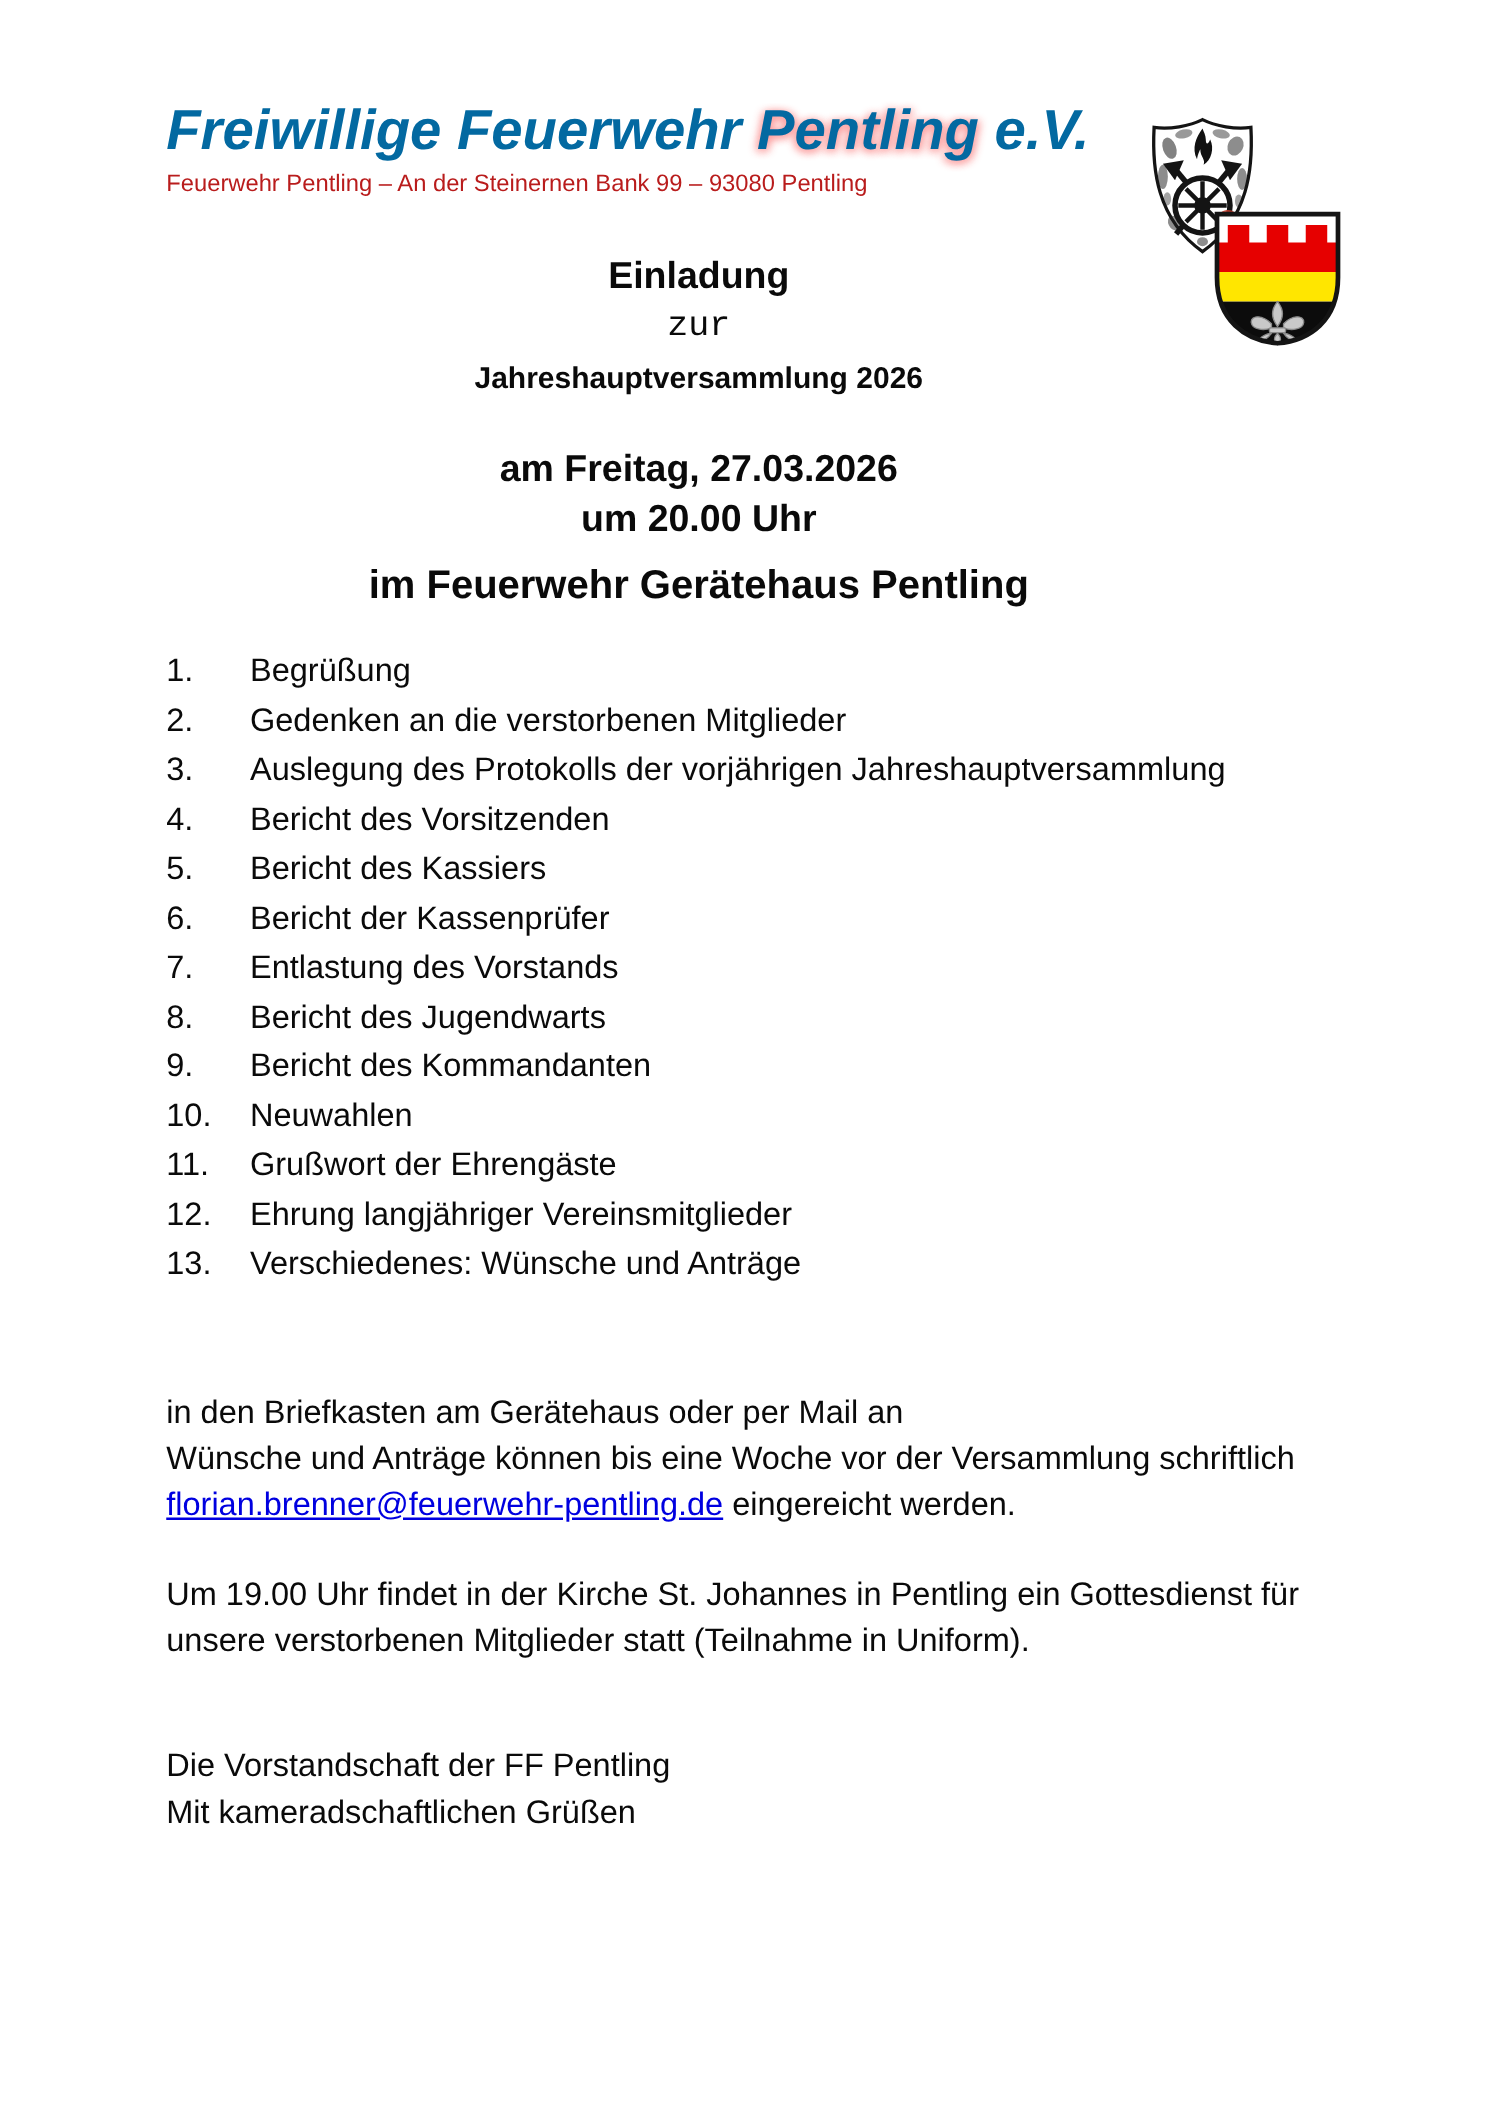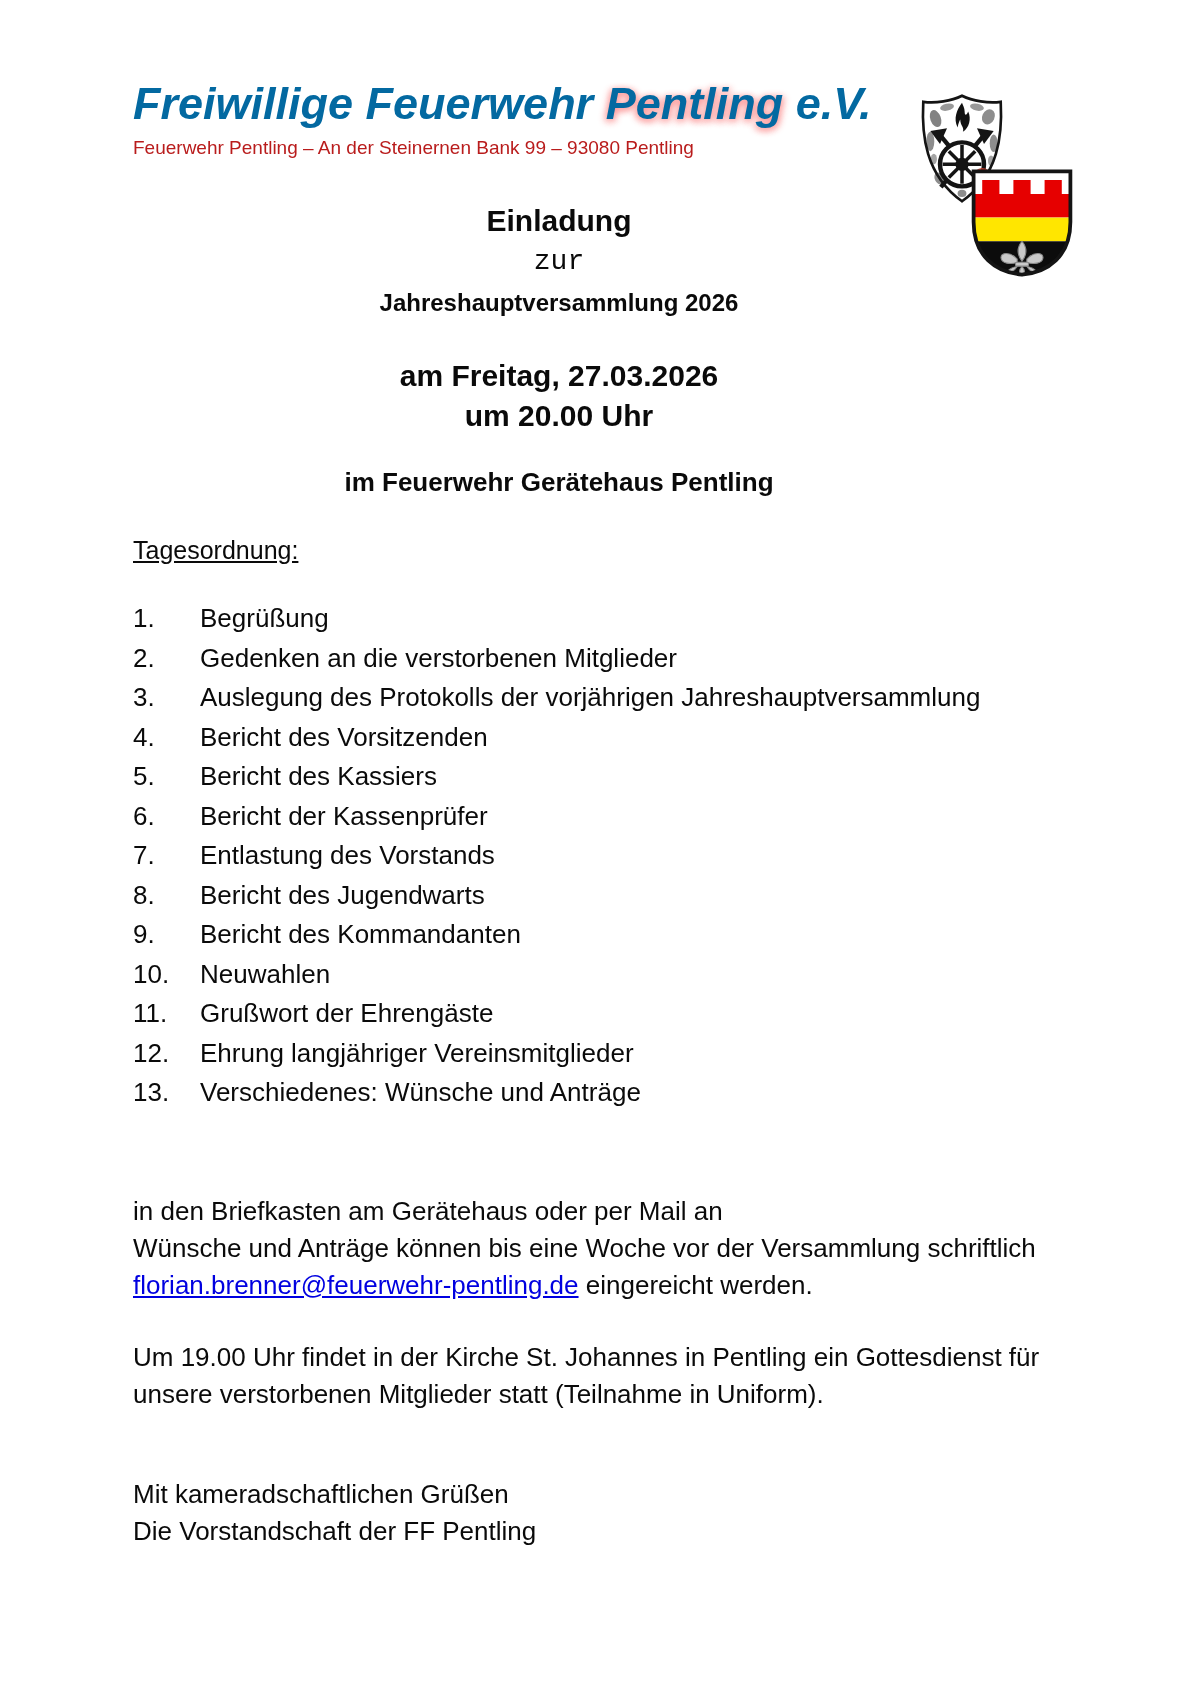--- a/index.html
+++ b/index.html
@@ -52,21 +52,21 @@
   
   .centered {
     width: 852px;
     text-align: center;
   }
   .inv-head1 { font-size: 30px; font-weight: bold; line-height: 42px; margin-top: 40px; }
   .inv-head2 { font-size: 28px; line-height: 40px; font-family: Liberation Mono, monospace; }
   .inv-head3 { font-size: 24px; font-weight: bold; line-height: 42px; }
   .inv-date  { margin-top: 32px; }
   .inv-date div { font-size: 30px; font-weight: bold; line-height: 40px; }
-  .inv-loc   { margin-top: 28px; font-size: 26px; font-weight: bold; line-height: 36px; }
+  .inv-loc   { margin-top: 13px; font-size: 32px; font-weight: bold; line-height: 36px; }
   
   .agenda-heading {
     margin-top: 33px;
     font-size: 25px;
     line-height: 34px;
     text-decoration: underline;
   }
   .agenda-list { margin-top: 34px; }
   .agenda-item {
     display: flex;
@@ -163,21 +163,20 @@
     <div class="inv-head3">Jahreshauptversammlung 2026</div>
 
     <div class="inv-date">
       <div>am Freitag, 27.03.2026</div>
       <div>um 20.00 Uhr</div>
     </div>
 
     <div class="inv-loc">im Feuerwehr Gerätehaus Pentling</div>
   </div>
 
-  <div class="agenda-heading">Tagesordnung:</div>
 
   <div class="agenda-list">
     <div class="agenda-item">
       <span class="num">1.</span>
       <span>Begrüßung</span>
     </div>
     <div class="agenda-item">
       <span class="num">2.</span>
       <span>Gedenken an die verstorbenen Mitglieder</span>
     </div>
@@ -232,17 +231,17 @@
     <div>Wünsche und Anträge können bis eine Woche vor der Versammlung schriftlich</div>
     <div><a href="#" class="email">florian.brenner@feuerwehr-pentling.de</a><span> eingereicht werden.</span></div>
   </div>
 
   <div class="para para2">
     <div>Um 19.00 Uhr findet in der Kirche St. Johannes in Pentling ein Gottesdienst für</div>
     <div>unsere verstorbenen Mitglieder statt (Teilnahme in Uniform).</div>
   </div>
 
   <div class="closing">
+    <div>Die Vorstandschaft der FF Pentling</div>
     <div>Mit kameradschaftlichen Grüßen</div>
-    <div>Die Vorstandschaft der FF Pentling</div>
   </div>
 
 </div>
 
 </body></html>

